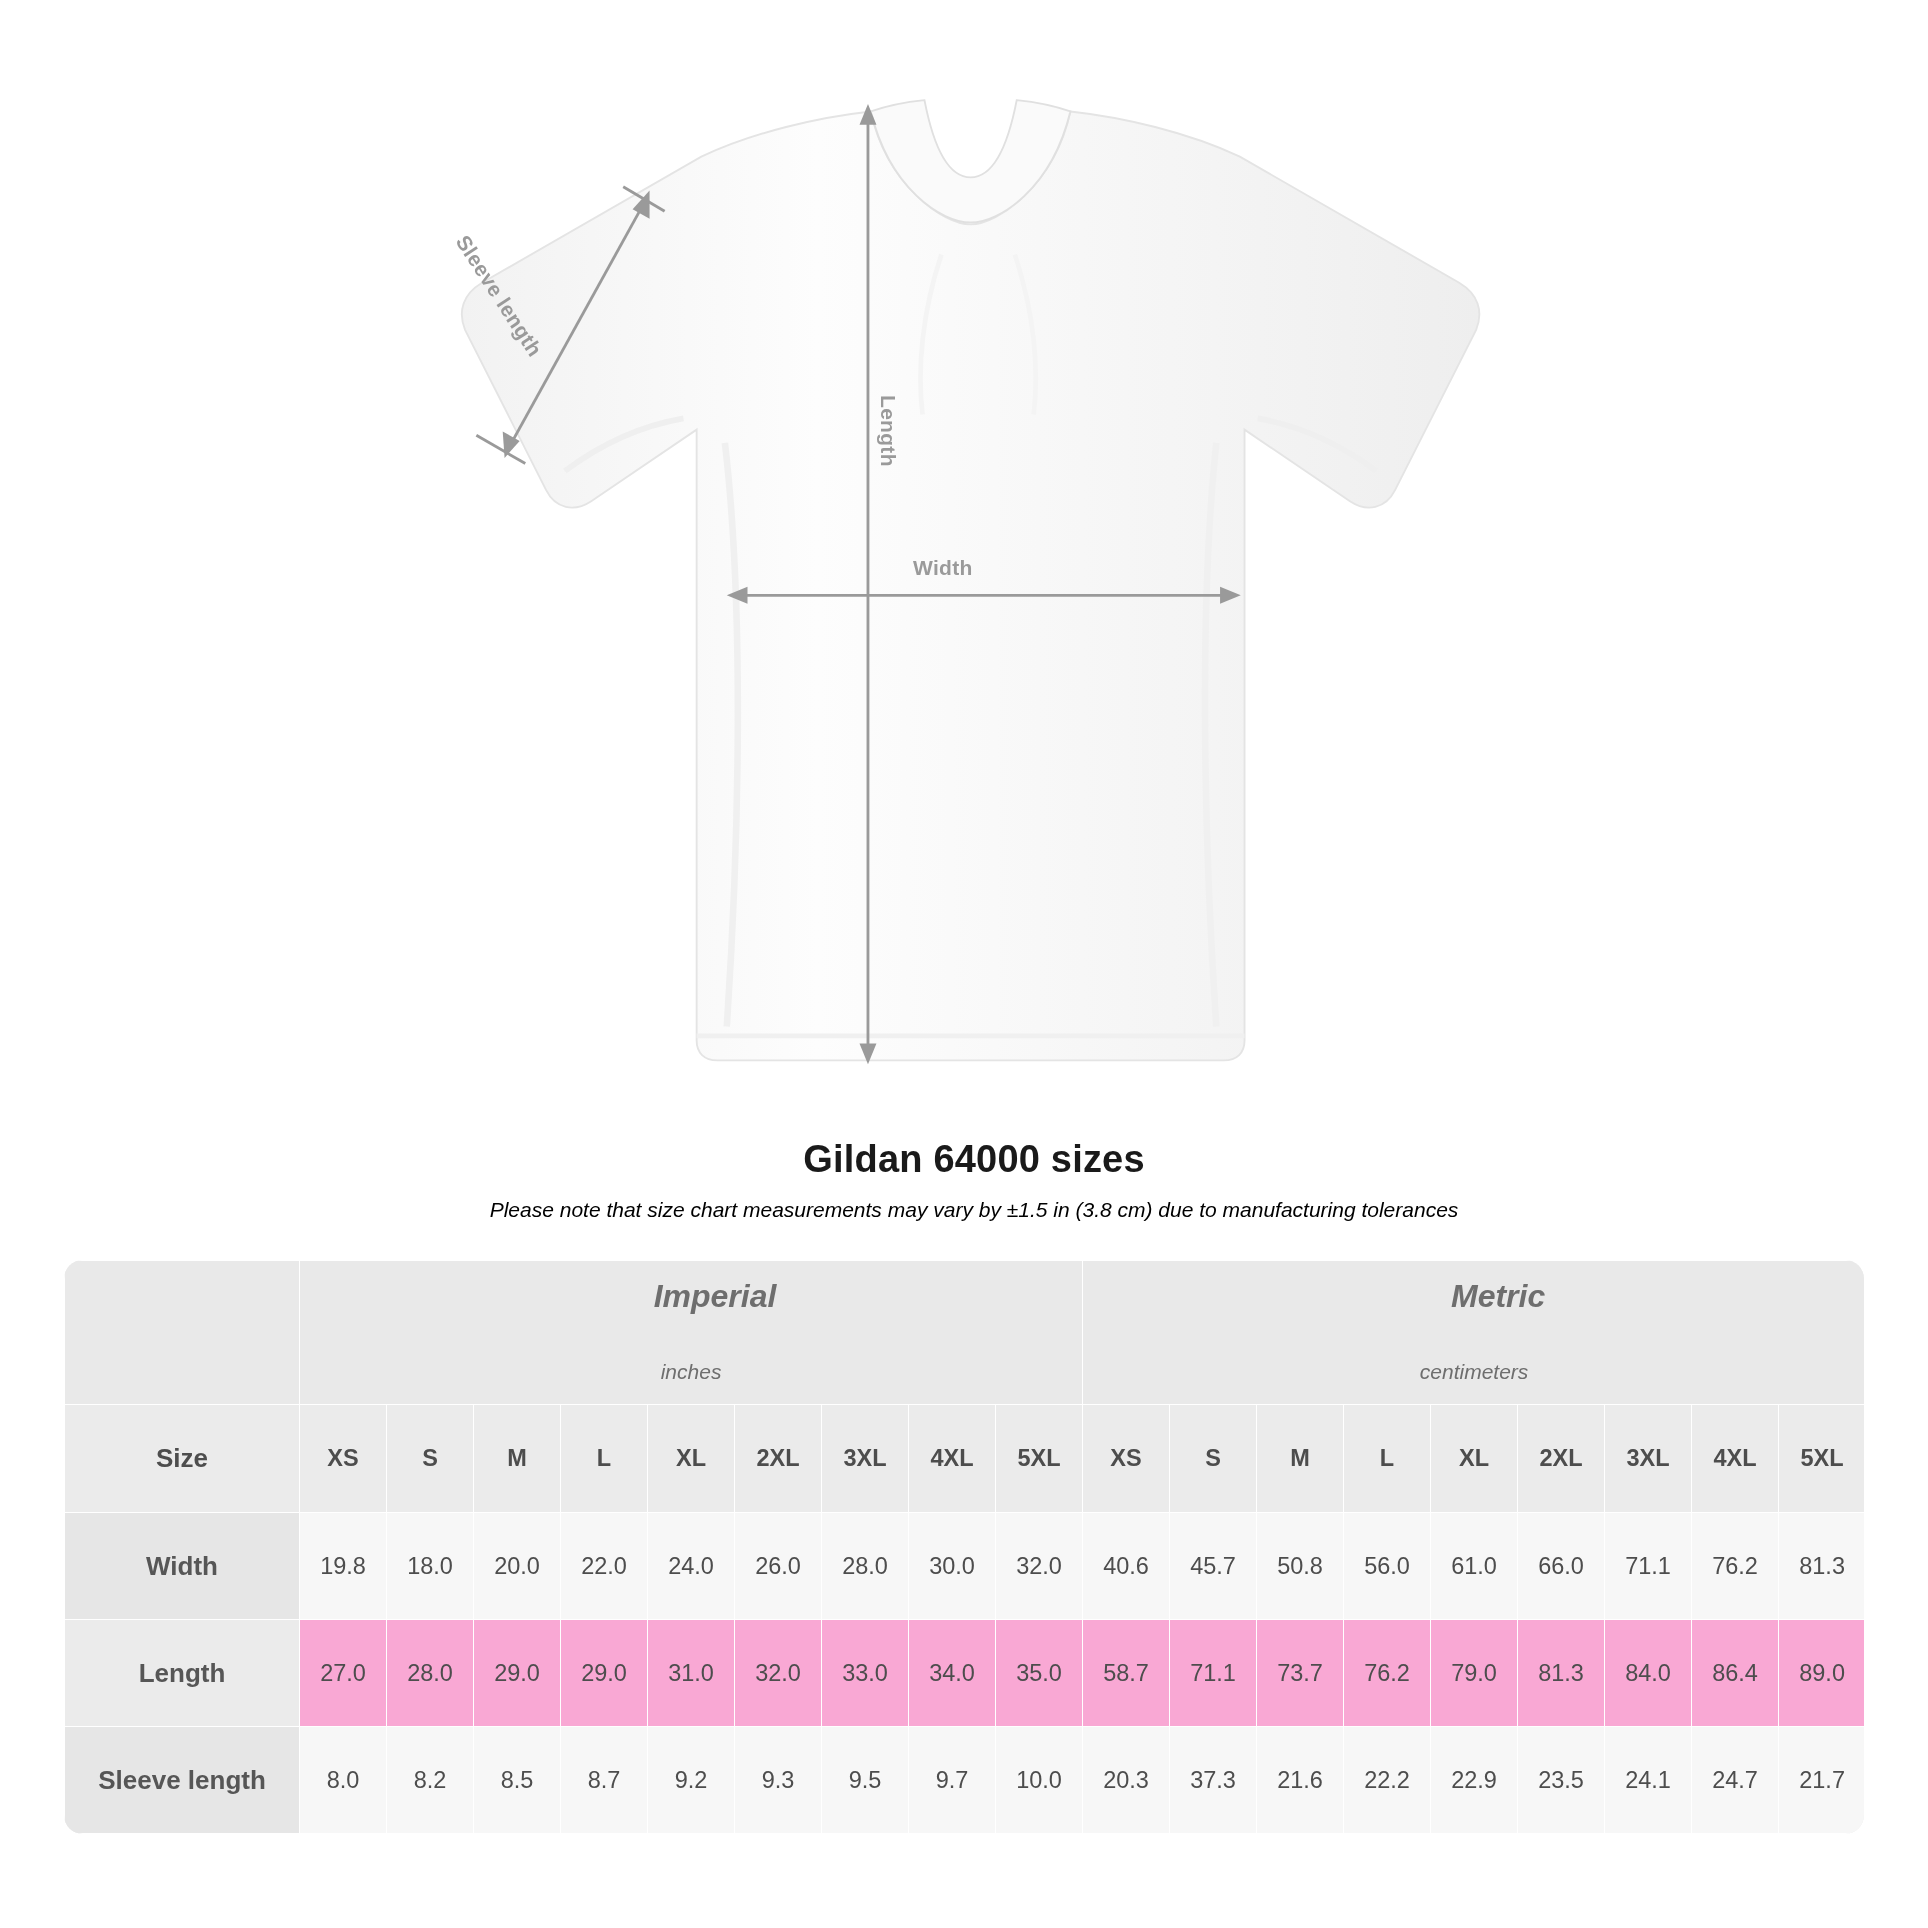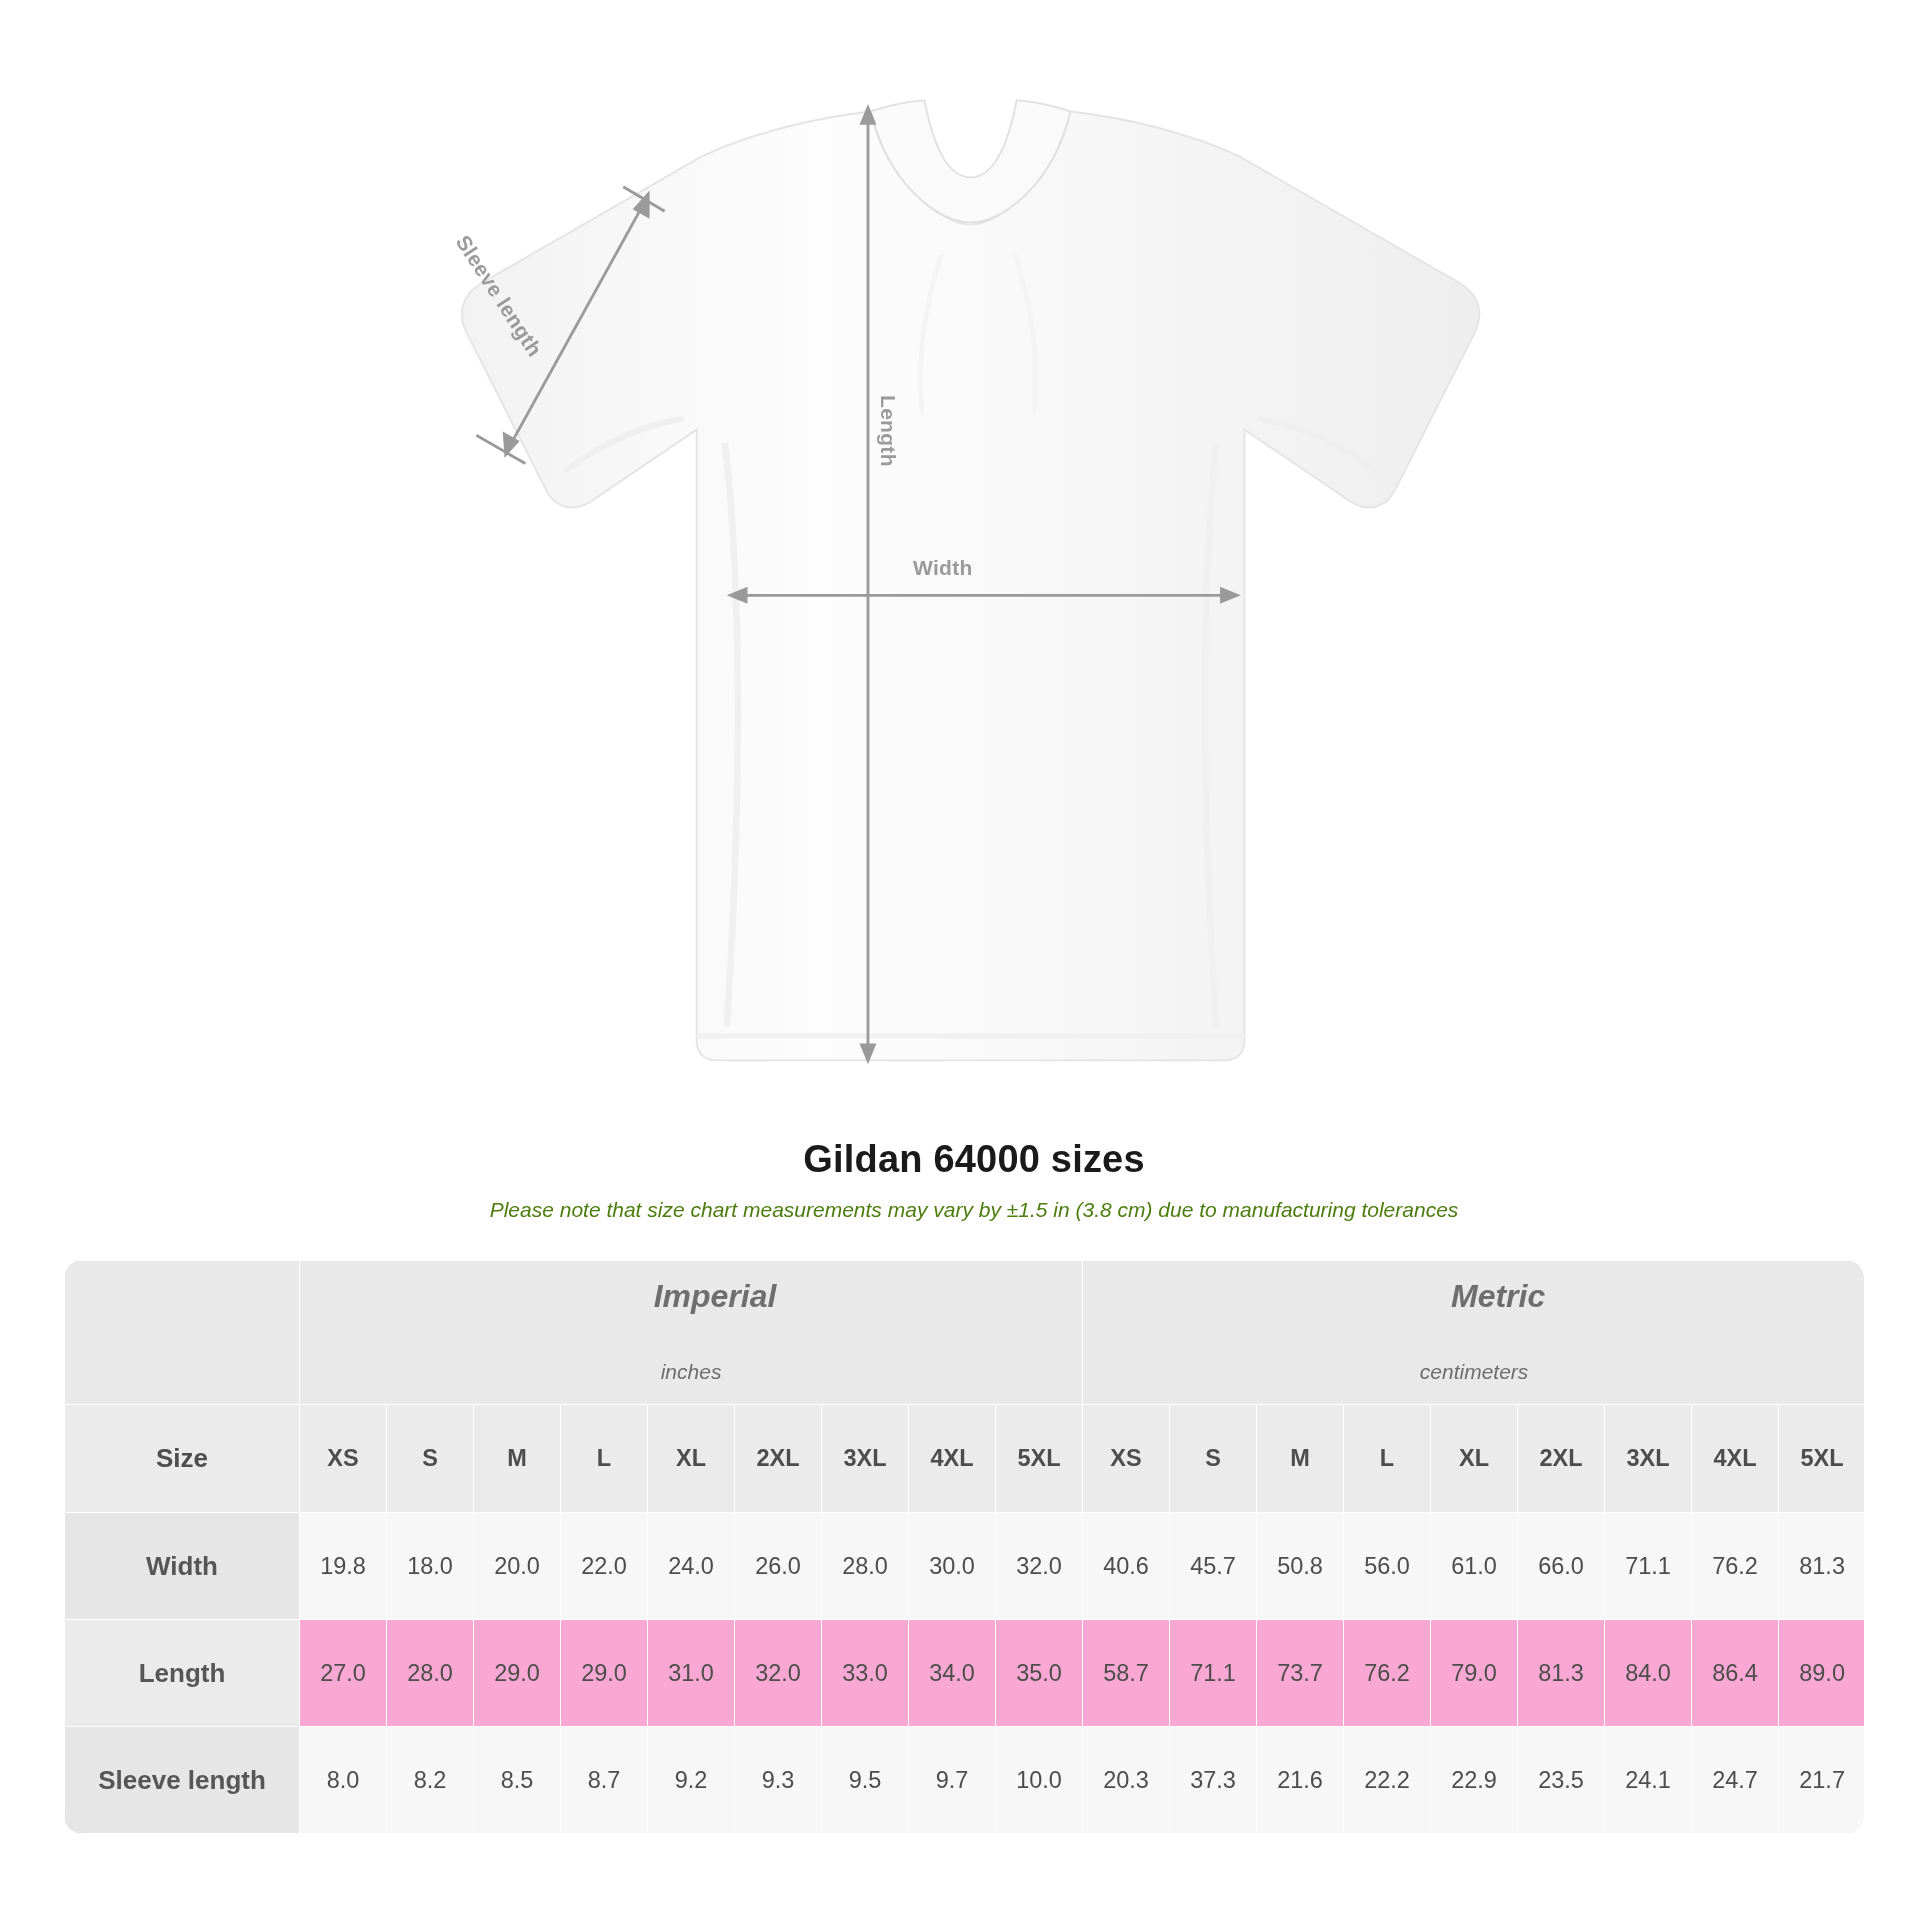--- a/index.html
+++ b/index.html
@@ -68,21 +68,21 @@
   .chart-title {
     font-size: 38px;
     font-weight: bold;
     color: #1a1a1a;
     letter-spacing: 0.2px;
   }
   .chart-note {
     margin-top: 17px;
     font-size: 21px;
     font-style: italic;
-    color: #4d7c0f;
+    color: #000000;
   }
 
   
   .table-wrap {
     margin: 38px 64px 0 64px;
     width: 1800px;
     border-radius: 19px;
     overflow: hidden;
     background: #ebebeb;
   }

